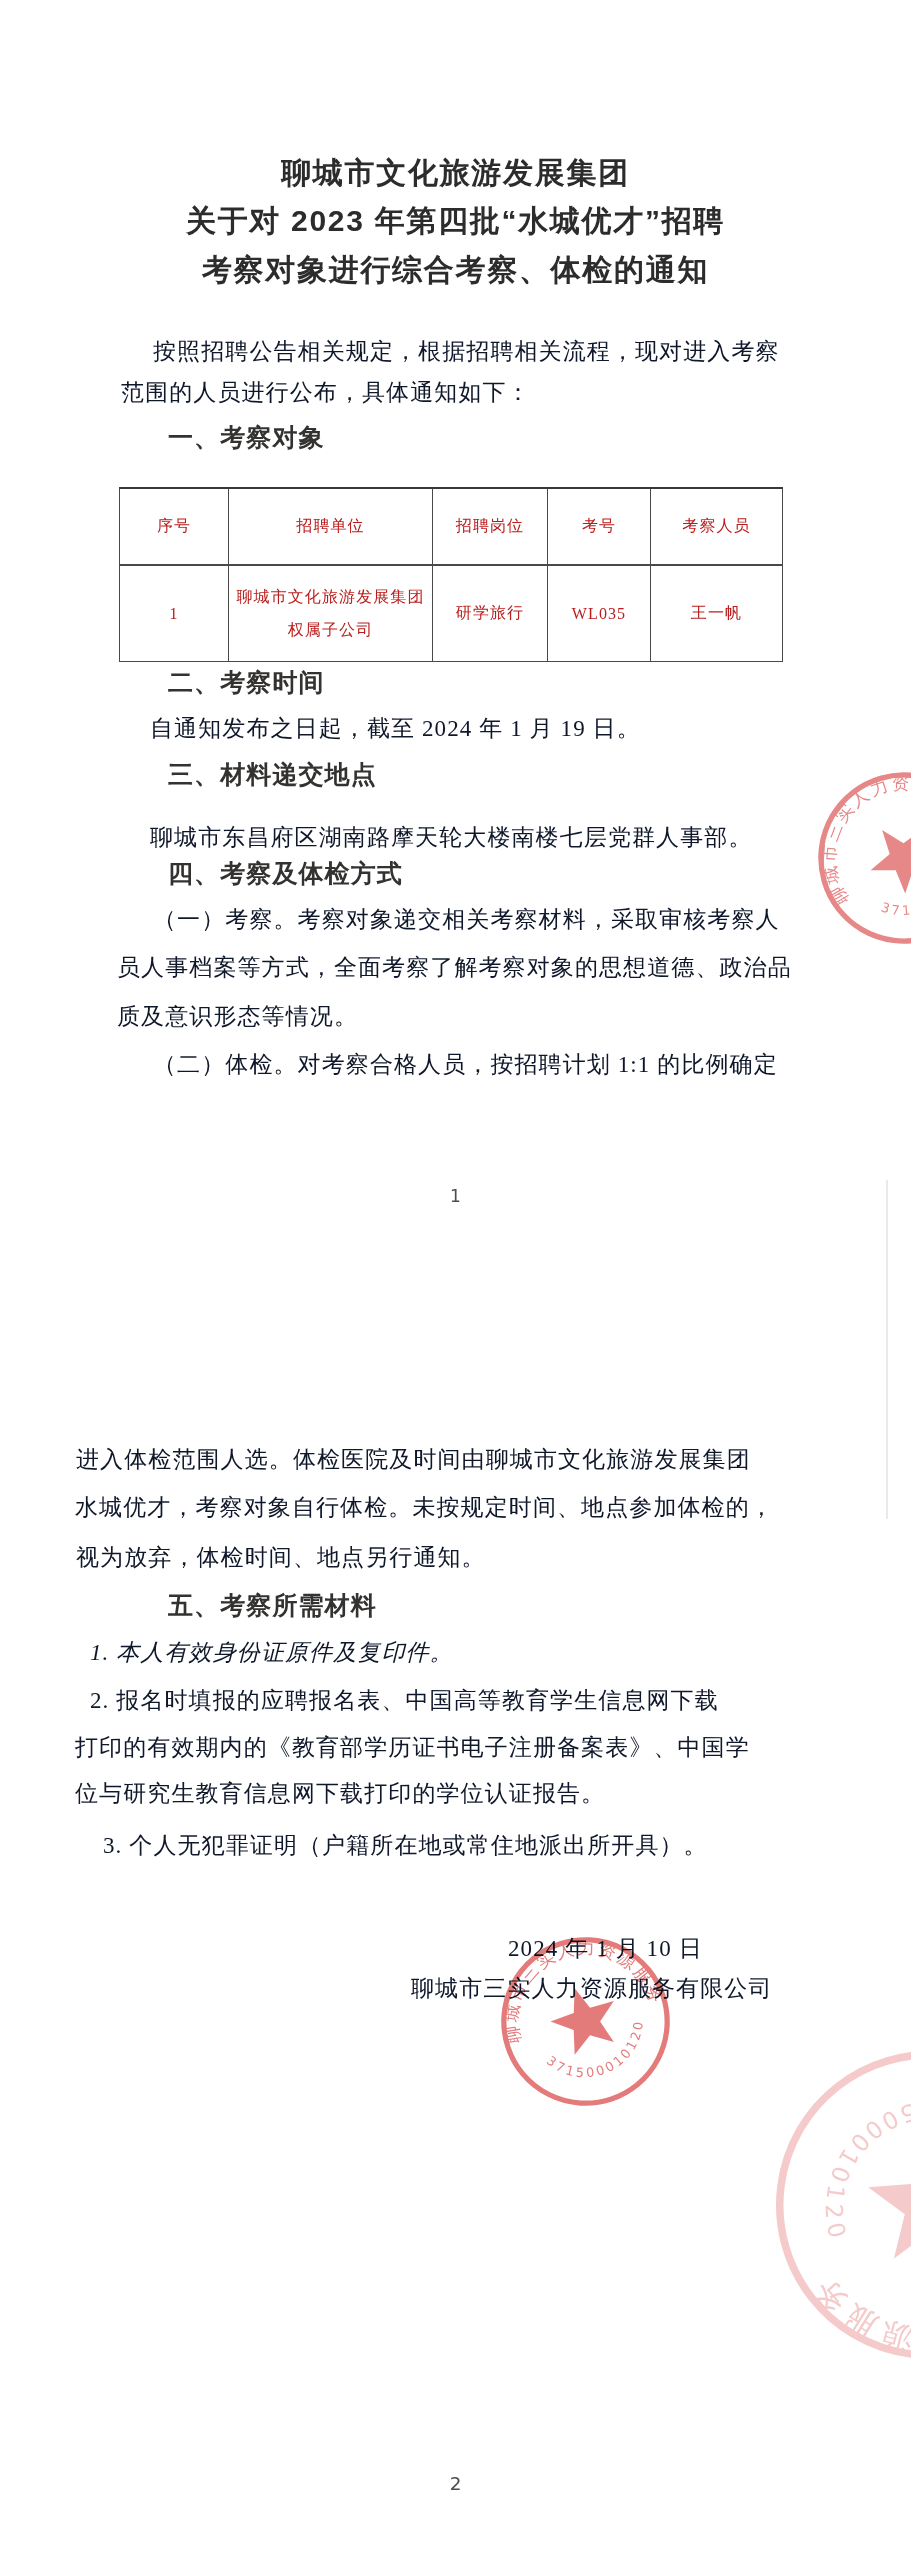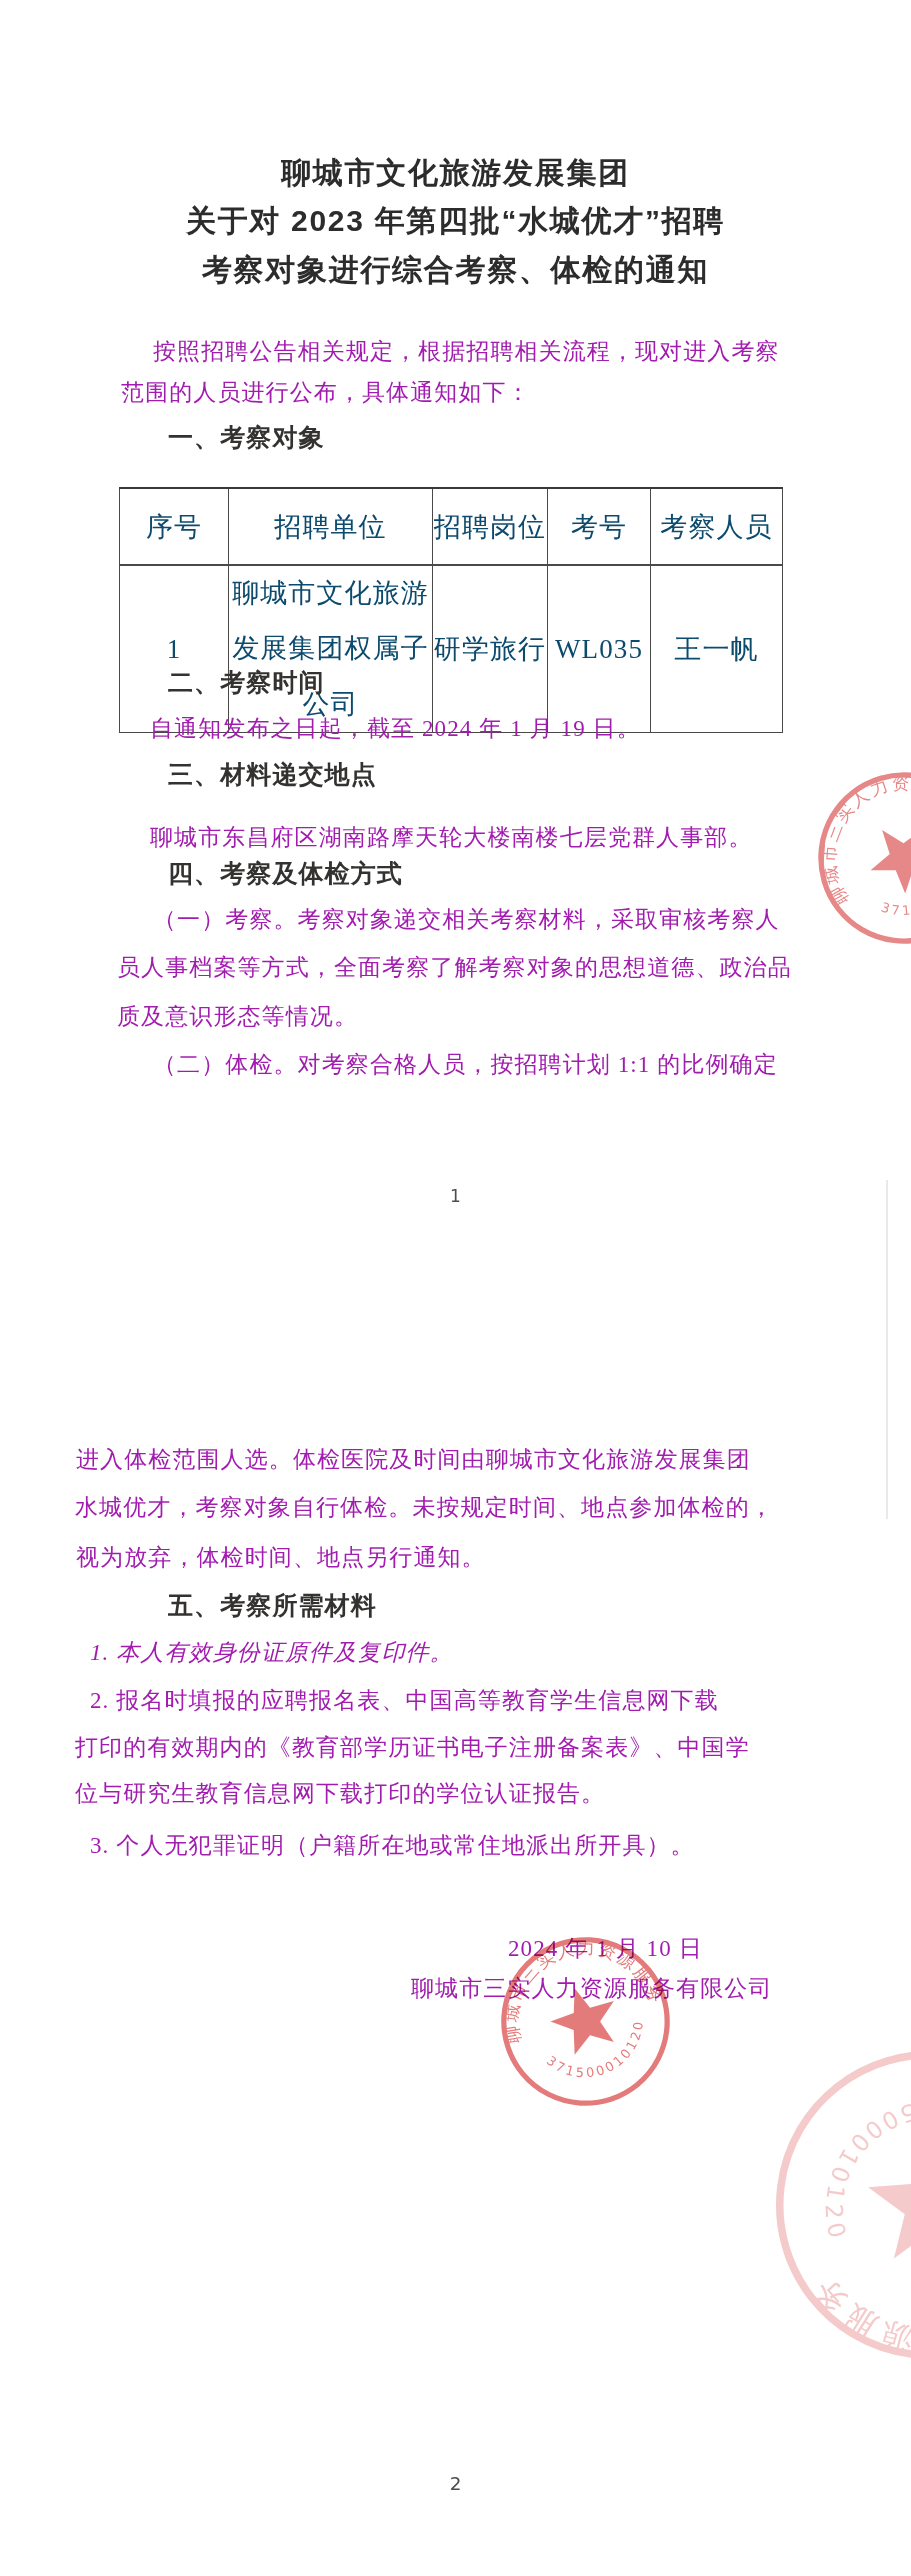--- a/index.html
+++ b/index.html
@@ -12,31 +12,31 @@
     font-family:"Liberation Serif", serif;
     color:#3f3e3c;
   }
   .abs{position:absolute;white-space:nowrap;}
   .title{
     left:0;width:911px;text-align:center;
     font-family:"Liberation Sans", sans-serif;
     font-weight:bold;color:#2c2c2c;
     font-size:30px;line-height:1.15;letter-spacing:1.7px;
   }
-  .bodyline{font-size:23px;line-height:1.2;letter-spacing:1.1px;color:#a21caf;}
+  .bodyline{font-size:23px;line-height:1.2;letter-spacing:1.1px;color:#0f172a;}
   .heading{
     font-family:"Liberation Sans", sans-serif;
     font-weight:bold;color:#333231;
     font-size:25px;line-height:1.15;letter-spacing:1.1px;
   }
   table.notice{
     position:absolute;left:119px;top:487px;
     width:664px;height:172px;
     border-collapse:collapse;table-layout:fixed;
-    font-size:27px;color:#0c4a6e;letter-spacing:1.1px;
+    font-size:16px;color:#b91c1c;letter-spacing:1.1px;
   }
   table.notice th, table.notice td{
     border:1.1px solid #4a4947;
     text-align:center;vertical-align:middle;
     font-weight:normal;padding:0;
   }
   table.notice thead th{border-top:2.9px solid #3a3938;border-bottom:2.3px double #4a4947;height:75px;}
   table.notice tbody td{height:95px;}
   .cell-unit{line-height:2.05em;white-space:normal;padding:0 4.6px;}
   .pagenum{
@@ -114,21 +114,21 @@
   <div class="abs bodyline" style="left:76px;top:1446px;">进入体检范围人选。体检医院及时间由聊城市文化旅游发展集团</div>
   <div class="abs bodyline" style="left:75px;top:1494px;">水城优才，考察对象自行体检。未按规定时间、地点参加体检的，</div>
   <div class="abs bodyline" style="left:76px;top:1544px;">视为放弃，体检时间、地点另行通知。</div>
 
   <div class="abs heading" style="left:168px;top:1591px;">五、考察所需材料</div>
 
   <div class="abs bodyline" style="left:90px;top:1639px;font-style:italic;">1. 本人有效身份证原件及复印件。</div>
   <div class="abs bodyline" style="left:90px;top:1687px;">2. 报名时填报的应聘报名表、中国高等教育学生信息网下载</div>
   <div class="abs bodyline" style="left:75px;top:1734px;">打印的有效期内的《教育部学历证书电子注册备案表》、中国学</div>
   <div class="abs bodyline" style="left:75px;top:1780px;">位与研究生教育信息网下载打印的学位认证报告。</div>
-  <div class="abs bodyline" style="left:90px;top:1832px;">3. 个人无犯罪证明（户籍所在地或常住地派出所开具）。</div>
+  <div class="abs bodyline" style="left:103px;top:1832px;">3. 个人无犯罪证明（户籍所在地或常住地派出所开具）。</div>
 
   <div class="abs bodyline" style="left:411px;top:1975px;">聊城市三实人力资源服务有限公司</div>
   <div class="abs bodyline" style="left:508px;top:1935px;">2024 年 1 月 10 日</div>
 
   <div class="abs pagenum" style="top:2473px;font-size:18.4px;">2</div>
 
   <div class="stamp" style="left:815px;top:769px;width:178px;height:178px;opacity:.72;transform:rotate(-38deg);">
     <svg viewBox="0 0 300 300">
       <circle cx="150" cy="150" r="140" fill="none" stroke="#dd5a5a" stroke-width="9"></circle>
       <polygon points="150,90 164.7,129.8 207.1,131.5 173.8,157.7 185.3,198.5 150,175 114.7,198.5 126.2,157.7 92.9,131.5 135.3,129.8" fill="#dd5a5a"></polygon>

